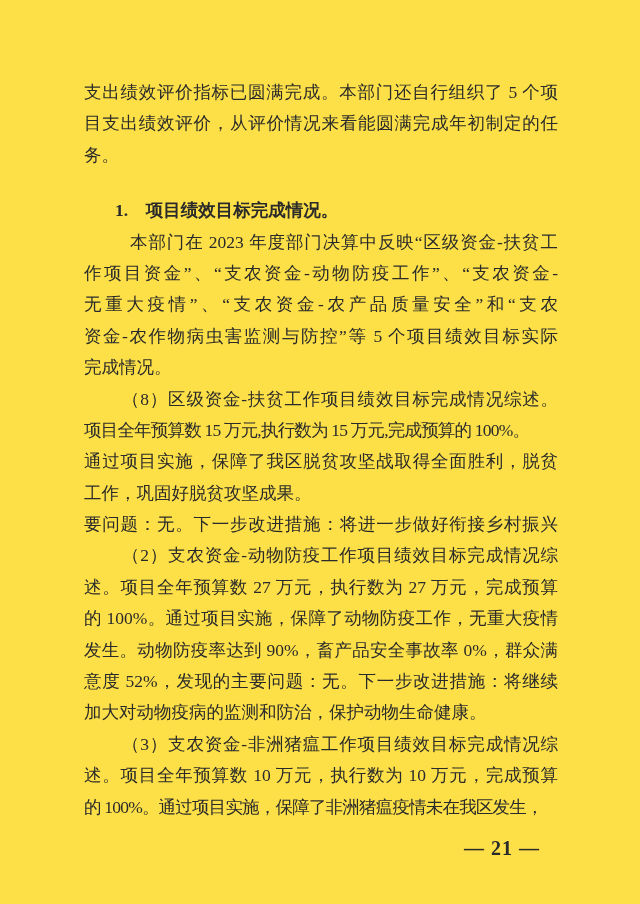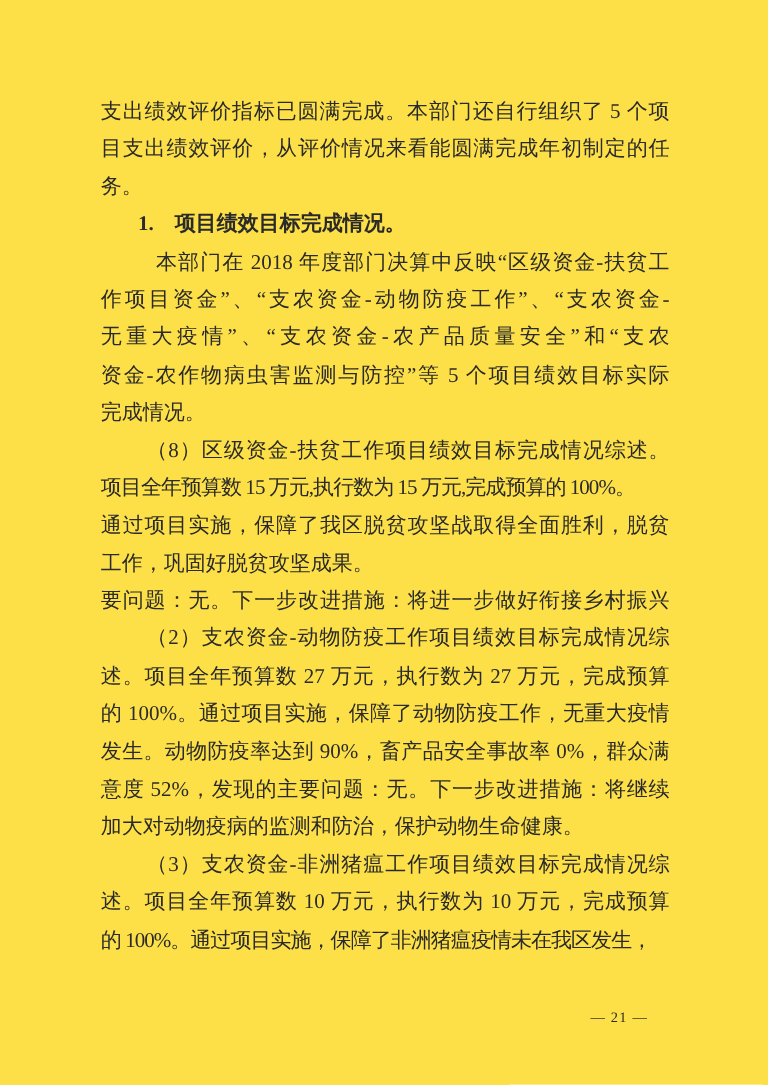--- a/index.html
+++ b/index.html
@@ -36,43 +36,44 @@
     text-justify: inter-character;
   }
   .line.tight {
     letter-spacing: -0.8px;
     text-align: center;
     text-align-last: left;
   }
   .line.bold {
     font-weight: bold;
   }
-  .ind-heading { padding-left: 31px; }
+  .ind-heading { padding-left: 31px; margin-top: 24px; }
   .ind-para    { padding-left: 46px; }
   .ind-paren   { padding-left: 38px; }
   .footer {
     position: absolute;
     top: 838px;
     right: 100px;
-    font-size: 12px;
+    font-size: 20px;
     line-height: 20px;
     color: #2a2a2a;
     letter-spacing: 1px;
+    font-weight: bold;
   }
 </style>
 </head>
 <body>
 
 <div class="page">
   <div class="text-block">
       <div class="line justify">支出绩效评价指标已圆满完成。本部门还自行组织了 5 个项</div>
       <div class="line justify">目支出绩效评价，从评价情况来看能圆满完成年初制定的任</div>
       <div class="line">务。</div>
       <div class="line bold ind-heading">1.　项目绩效目标完成情况。</div>
-      <div class="line justify ind-para">本部门在 2018 年度部门决算中反映“区级资金-扶贫工</div>
+      <div class="line justify ind-para">本部门在 2023 年度部门决算中反映“区级资金-扶贫工</div>
       <div class="line justify">作项目资金”、“支农资金-动物防疫工作”、“支农资金-</div>
       <div class="line justify">无重大疫情”、“支农资金-农产品质量安全”和“支农</div>
       <div class="line justify">资金-农作物病虫害监测与防控”等 5 个项目绩效目标实际</div>
       <div class="line">完成情况。</div>
       <div class="line justify ind-paren">（8）区级资金-扶贫工作项目绩效目标完成情况综述。</div>
       <div class="line tight">项目全年预算数 15 万元,执行数为 15 万元,完成预算的 100%。</div>
       <div class="line justify">通过项目实施，保障了我区脱贫攻坚战取得全面胜利，脱贫</div>
       <div class="line">工作，巩固好脱贫攻坚成果。</div>
       <div class="line justify">要问题：无。下一步改进措施：将进一步做好衔接乡村振兴</div>
       <div class="line justify ind-paren">（2）支农资金-动物防疫工作项目绩效目标完成情况综</div>

